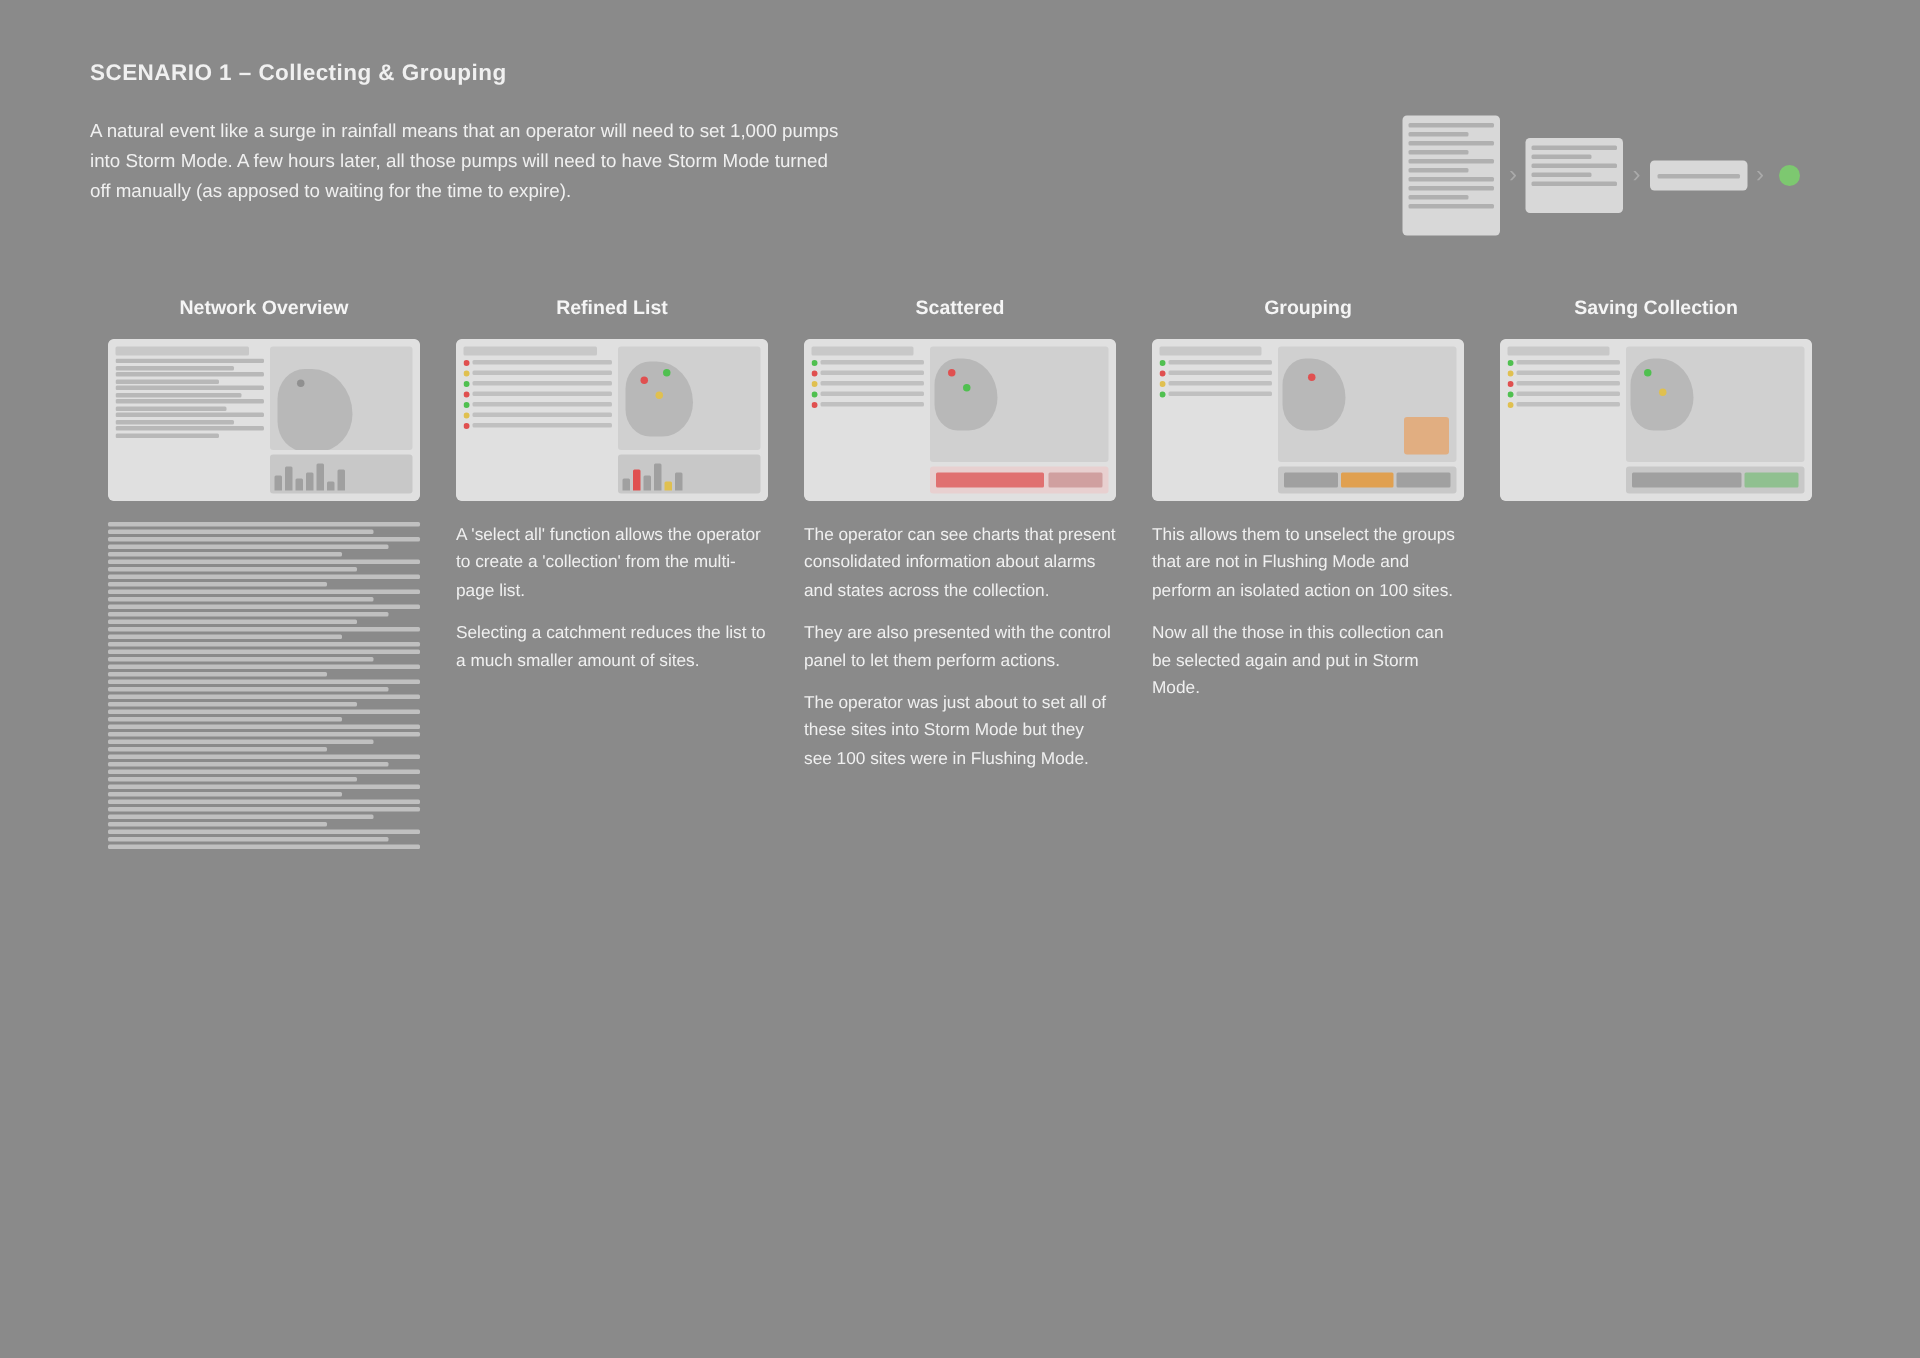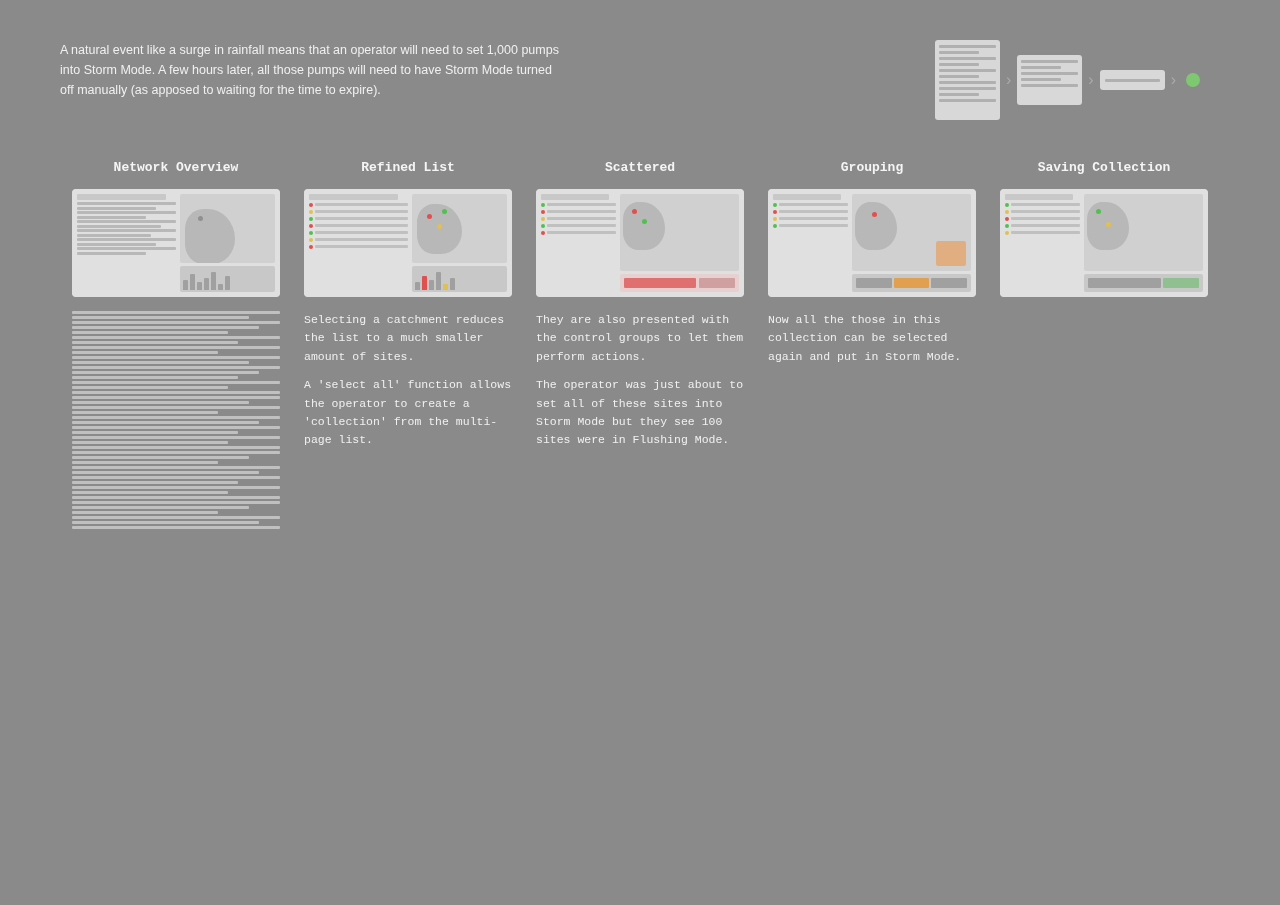--- a/index.html
+++ b/index.html
@@ -105,21 +105,20 @@
       border-radius: 50%;
       margin-left: 4px;
     }
 
     
     .cards-section {
       display: flex;
       flex-direction: row;
       gap: 0;
       margin-top: 28px;
-      font-family: Liberation Mono, monospace;
     }
 
     .card {
       flex: 1;
       padding: 0 12px;
       display: flex;
       flex-direction: column;
       align-items: flex-start;
     }
 
@@ -151,20 +150,21 @@
 
     .card-text p + p {
       margin-top: 10px;
     }
   </style>
 </head>
 <body>
 
 <div class="page">
 
+  <div class="scenario-title">SCENARIO 1 – Collecting &amp; Grouping</div>
 
   <div class="top-section">
     <div class="description-block">
       <p>A natural event like a surge in rainfall means that an operator will need to set 1,000 pumps into Storm Mode. A few hours later, all those pumps will need to have Storm Mode turned off manually (as apposed to waiting for the time to expire).</p>
     </div>
 
     <div class="flow-diagram">
 
       <div class="flow-step-mini">
         <div class="mini-line"></div>
@@ -342,22 +342,22 @@
               <div style="width:5px; height:14px; background:#e05050; border-radius:1px 1px 0 0;"></div>
               <div style="width:5px; height:10px; background:#a0a0a0; border-radius:1px 1px 0 0;"></div>
               <div style="width:5px; height:18px; background:#a0a0a0; border-radius:1px 1px 0 0;"></div>
               <div style="width:5px; height:6px; background:#e0c050; border-radius:1px 1px 0 0;"></div>
               <div style="width:5px; height:12px; background:#a0a0a0; border-radius:1px 1px 0 0;"></div>
             </div>
           </div>
         </div>
       </div>
       <div class="card-text">
+        <p>A 'select all' function allows the operator to create a 'collection' from the multi-page list.</p>
         <p>Selecting a catchment reduces the list to a much smaller amount of sites.</p>
-        <p>A 'select all' function allows the operator to create a 'collection' from the multi-page list.</p>
       </div>
     </div>
 
     <div class="card">
       <div class="card-title">Scattered</div>
       <div class="card-image">
         <div style="display:flex; flex-direction:row; height:100%; padding:5px; gap:4px; background:#e0e0e0; border-radius:4px;">
 
           <div style="width:38%; display:flex; flex-direction:column; gap:2px;">
             <div style="height:6px; background:#c8c8c8; border-radius:1px; width:90%;"></div>
@@ -394,21 +394,22 @@
             </div>
 
             <div style="height:18px; background:#e8d0d0; border-radius:2px; display:flex; align-items:center; padding:2px 4px; gap:3px;">
               <div style="height:10px; flex:2; background:#e07070; border-radius:1px;"></div>
               <div style="height:10px; flex:1; background:#d0a0a0; border-radius:1px;"></div>
             </div>
           </div>
         </div>
       </div>
       <div class="card-text">
-        <p>They are also presented with the control groups to let them perform actions.</p>
+        <p>The operator can see charts that present consolidated information about alarms and states across the collection.</p>
+        <p>They are also presented with the control panel to let them perform actions.</p>
         <p>The operator was just about to set all of these sites into Storm Mode but they see 100 sites were in Flushing Mode.</p>
       </div>
     </div>
 
     <div class="card">
       <div class="card-title">Grouping</div>
       <div class="card-image">
         <div style="display:flex; flex-direction:row; height:100%; padding:5px; gap:4px; background:#e0e0e0; border-radius:4px;">
           <div style="width:38%; display:flex; flex-direction:column; gap:2px;">
             <div style="height:6px; background:#c8c8c8; border-radius:1px; width:90%;"></div>
@@ -440,20 +441,21 @@
             </div>
             <div style="height:18px; background:#c8c8c8; border-radius:2px; display:flex; align-items:center; padding:2px 4px; gap:2px;">
               <div style="height:10px; flex:1; background:#a0a0a0; border-radius:1px;"></div>
               <div style="height:10px; flex:1; background:#e0a050; border-radius:1px;"></div>
               <div style="height:10px; flex:1; background:#a0a0a0; border-radius:1px;"></div>
             </div>
           </div>
         </div>
       </div>
       <div class="card-text">
+        <p>This allows them to unselect the groups that are not in Flushing Mode and perform an isolated action on 100 sites.</p>
         <p>Now all the those in this collection can be selected again and put in Storm Mode.</p>
       </div>
     </div>
 
     <div class="card">
       <div class="card-title">Saving Collection</div>
       <div class="card-image">
         <div style="display:flex; flex-direction:row; height:100%; padding:5px; gap:4px; background:#e0e0e0; border-radius:4px;">
           <div style="width:38%; display:flex; flex-direction:column; gap:2px;">
             <div style="height:6px; background:#c8c8c8; border-radius:1px; width:90%;"></div>

